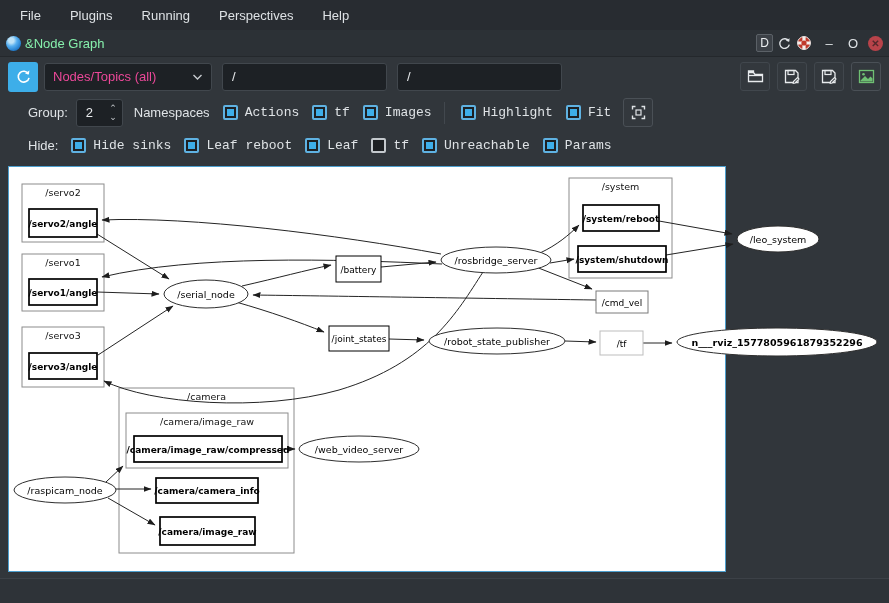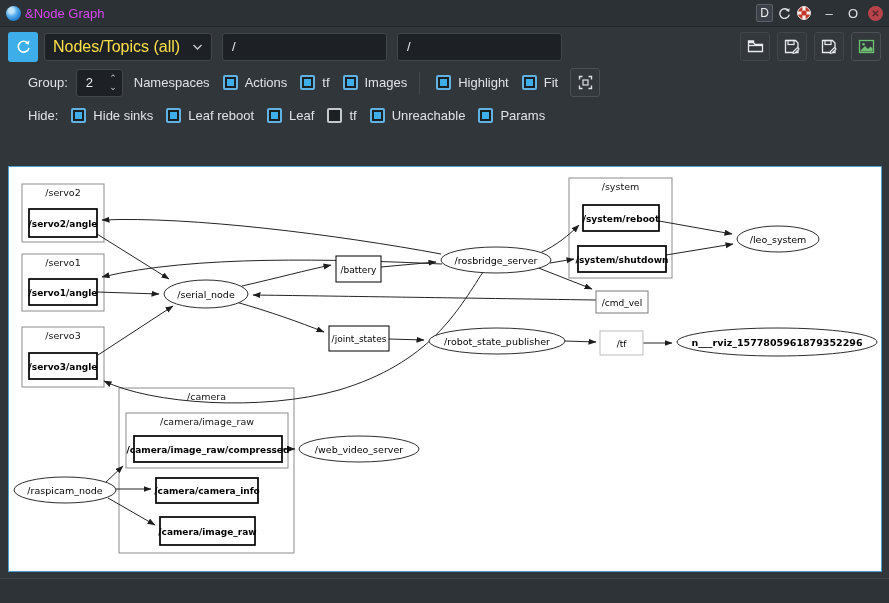--- a/index.html
+++ b/index.html
@@ -8,75 +8,82 @@
   .window { position:relative; width:889px; height:603px; background:#31363b; }
 
   
   .menubar { height:30px; background:#282c31; display:flex; align-items:center; padding-left:10px; }
   .menubar .mitem { color:#dde1e4; font-size:13px; padding:4px 10px; margin-right:9px; cursor:default; }
 
   
   .docktitle { height:27px; background:#2c3136; display:flex; align-items:center; padding:0 6px; border-bottom:1px solid #24282c; }
   .appicon { width:15px; height:15px; border-radius:50%;
              background:radial-gradient(circle at 35% 30%, #bfe3f7 0 18%, #56aff0 40%, #1f78c8 75%, #145a9e 100%); margin-right:4px; }
-  .docktitle .dtitle { color:#d946ef; font-size:13px; flex:0 0 auto; }
+  .docktitle .dtitle { color:#86efac; font-size:13px; flex:0 0 auto; }
   .docktitle .spacer { flex:1; }
   .tbbtn { display:flex; align-items:center; justify-content:center; margin-left:4px; color:#dfe3e6; }
   .dbtn { width:17px; height:18px; border:1px solid #5b6167; background:#3c4147; border-radius:2px;
           font-size:12px; color:#eceff1; text-align:center; line-height:16px; }
   .winctl { margin-left:10px; color:#dfe3e6; font-size:13px; width:14px; text-align:center; }
   .closebtn { width:15px; height:15px; border-radius:50%; background:#b8434a; color:#54282b; font-size:10px;
               font-weight:bold; line-height:15px; text-align:center; margin-left:8px; }
 
   
   .toolbar { height:39px; display:flex; align-items:center; background:#31363b; }
   .refreshbtn { width:30px; height:30px; margin-left:8px; background:#3daee9; border-radius:3px;
                 display:flex; align-items:center; justify-content:center; }
   .combobox { margin-left:6px; width:168px; height:28px; background:#1d2125; border:1px solid #41474d;
               border-radius:3px; display:flex; align-items:center; padding:0 8px; }
-  .combobox .cbtext { color:#fde047; font-size:16px; flex:1; }
+  .combobox .cbtext { color:#ec4899; font-size:13px; flex:1; }
   .textfield { margin-left:10px; width:165px; height:28px; background:#1d2125; border:1px solid #41474d;
                border-radius:3px; color:#e8ebed; font-size:13px; display:flex; align-items:center; padding:0 9px; }
   .tspacer { flex:1; }
   .iconbtn { width:30px; height:29px; border:1px solid #41474d; background:#33383d; border-radius:3px;
              margin-left:7px; display:flex; align-items:center; justify-content:center; }
   .iconbtn.last { margin-right:8px; border-color:#4a5056; }
 
   
   .optrow { height:33px; display:flex; align-items:center; font-size:13px; color:#dfe3e6; }
   .optrow .rlabel { margin-left:28px; }
   .spinbox { margin-left:8px; width:47px; height:28px; background:#1d2125; border:1px solid #41474d;
              border-radius:3px; display:flex; align-items:center; padding-left:9px; position:relative; color:#e8ebed; }
   .spinarrows { position:absolute; right:5px; top:3px; display:flex; flex-direction:column; line-height:10px;
                 font-size:9px; color:#c7cbcf; }
-  .cbgroup { display:flex; align-items:center; margin-left:13px; }
+  .cbgroup { display:flex; align-items:center; margin-left:13px;font-family:Liberation Mono, monospace; }
   .cb { width:15px; height:15px; border:2px solid #5fb2e2; background:#1d2023; border-radius:2px;
         display:flex; align-items:center; justify-content:center; }
   .cb .fill { width:7px; height:7px; background:#3daee9; }
   .cb.unchecked { border-color:#c4c9cd; }
   .cblabel { margin-left:7px; }
   .vsep { width:1px; height:22px; background:#42484e; margin-left:12px; }
   .fitbtn { width:30px; height:29px; border:1px solid #4a5056; background:#33383d; border-radius:3px;
             margin-left:12px; display:flex; align-items:center; justify-content:center; }
 
   
-  .canvas { position:absolute; left:8px; top:166px; width:874px; height:406px; background:#ffffff;
+  .canvas { position:absolute; left:8px; top:166px; width:718px; height:406px; background:#ffffff;
             border:1px solid #4d9fce; }
   .canvas svg { display:block; }
 
   
   .bottomstrip { position:absolute; left:0; top:578px; width:889px; height:25px; background:#2e3338;
                  border-top:1px solid #3c4147; }
   svg text { user-select:none; }
 </style>
 </head>
 <body>
 
 <div class="window">
 
+  <div class="menubar">
+    <span class="mitem">File</span>
+    <span class="mitem">Plugins</span>
+    <span class="mitem">Running</span>
+    <span class="mitem">Perspectives</span>
+    <span class="mitem">Help</span>
+  </div>
 
   <div class="docktitle">
     <span class="appicon"></span>
     <span class="dtitle">&amp;Node Graph</span>
     <span class="spacer"></span>
     <span class="tbbtn dbtn">D</span>
     <span class="tbbtn">
       <svg width="15" height="15" viewBox="0 0 15 15">
           <path d="M11.8 5.2 A4.8 4.8 0 1 0 12.3 8.6" fill="none" stroke="#dfe3e6" stroke-width="1.4"></path>
           <path d="M12.6 2.2 L12.2 5.7 L8.8 4.8 Z" fill="#dfe3e6"></path>

